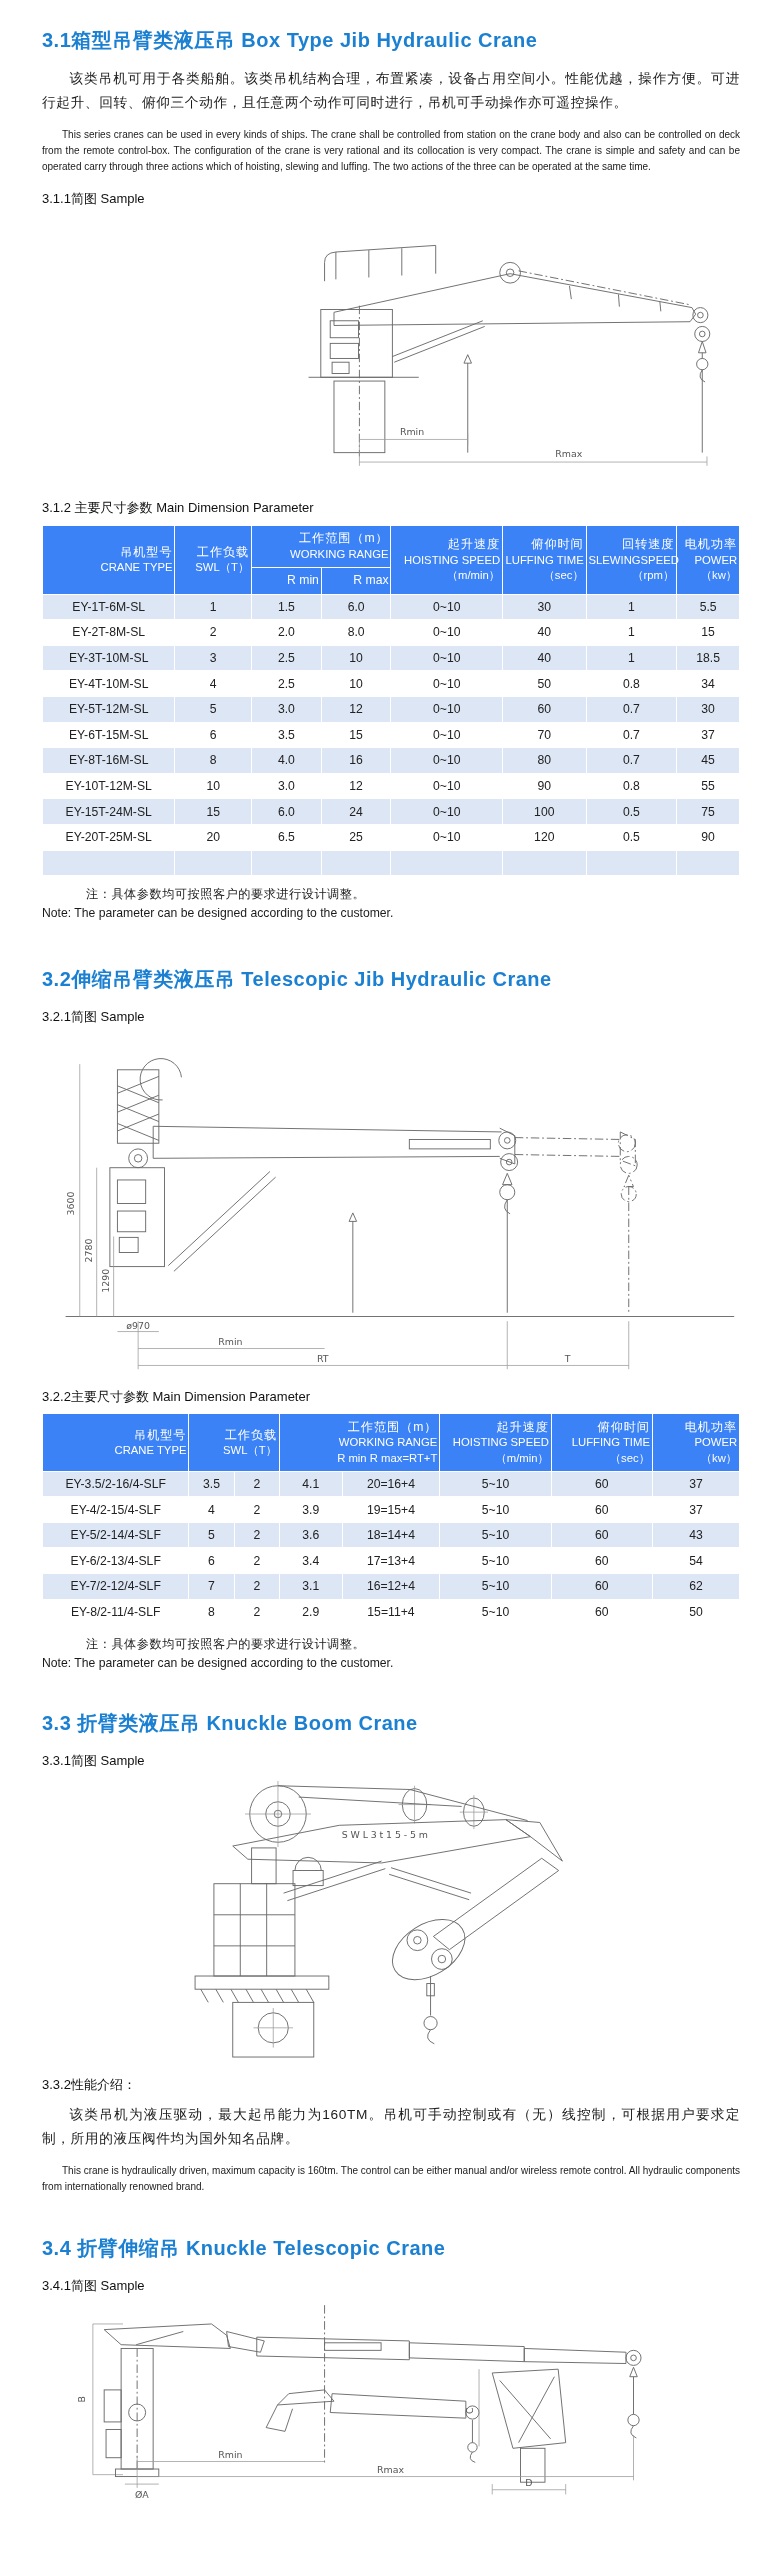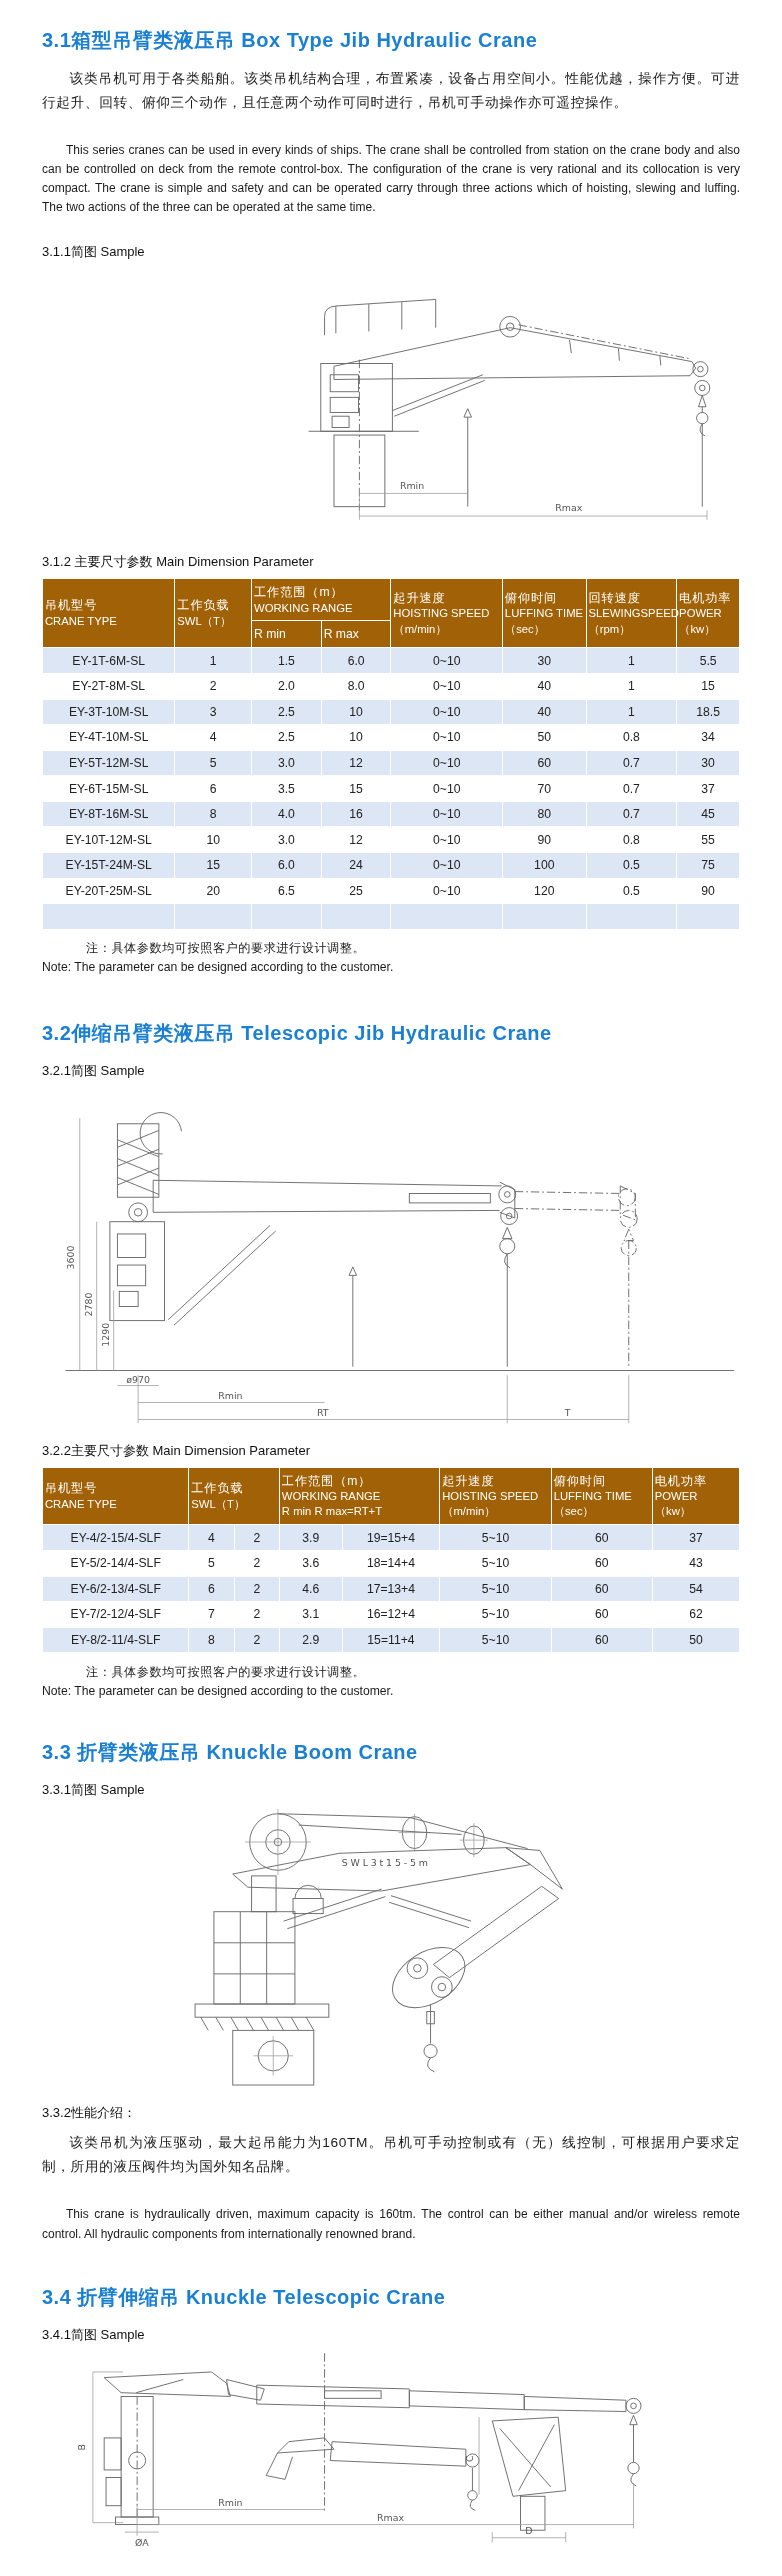--- a/index.html
+++ b/index.html
@@ -2,25 +2,25 @@
 <html style="font-size:15px"><head>
 <meta charset="utf-8">
 <style>
   html,body { margin:0; padding:0; background:#fff; }
   body { width:782px; font-family:"Liberation Sans","DejaVu Sans",sans-serif; color:#1b1b1b; }
   .page { padding:21px 42px 26px 42px; }
   h2.sec { color:#1b80d2; font-size:20px; font-weight:bold; margin:28px 0 13px 0; letter-spacing:0.5px; }
   h2.sec:first-child { margin-top:5.7px; }
   h3.sub { font-size:13px; font-weight:normal; color:#111; margin:15px 0 7.5px 0; }
   p.zh { font-size:13.7px; line-height:1.75; text-indent:2em; text-align:justify; margin:9.4px 0; letter-spacing:0.6px; }
-  p.en { font-size:12px; line-height:1.6; text-indent:2em; text-align:justify; margin:26px 0; }
+  p.en { font-size:10px; line-height:1.6; text-indent:2em; text-align:justify; margin:12px 0; }
   .note { font-size:12.2px; line-height:1.55; margin:9.4px 0 0 0; }
   .note .zh-n { letter-spacing:0.5px;margin-left:44px; }
   table { border-collapse:collapse; width:100%; font-size:12.2px; table-layout:fixed; margin-top:5.7px; }
-  th { background:#a16207; color:#fff; font-weight:normal; border:1.9px solid #fff; padding:4.7px 1.9px; text-align:left; vertical-align:middle; line-height:1.35; }
+  th { background:#3b82f6; color:#fff; font-weight:normal; border:1.9px solid #fff; padding:4.7px 1.9px; text-align:right; vertical-align:middle; line-height:1.35; }
   th .zh { display:block; font-size:12.2px; letter-spacing:0.9px; }
   th .en { display:block; font-size:11.3px; }
   td { text-align:center; padding:3.8px 1.9px; height:17px; border-left:1.9px solid #fff; border-right:1.9px solid #fff; border-top:1.9px solid #fff; border-bottom:1.9px solid #fff; color:#222; }
   tbody tr:nth-child(odd) td { background:#dde6f4; }
   tbody tr:nth-child(even) td { background:#ffffff; }
   .drawing { margin:5.7px 0 9.4px 0; }
   .drawing svg { display:block; }
   .d3wrap svg { margin:0 auto; }
   svg .ln { stroke:#6a6a6a; fill:none; stroke-width:1; }
   svg .dash { stroke-dasharray:9,3,2,3; }
@@ -346,20 +346,30 @@
             </th>
           <th>
               <span class="zh">电机功率</span>
               <span class="en">POWER</span>
               <span class="en">（kw）</span>
             </th>
         </tr>
       </thead>
       <tbody>
           <tr>
+            <td>EY-3.5/2-16/4-SLF</td>
+            <td>3.5</td>
+            <td>2</td>
+            <td>4.1</td>
+            <td>20=16+4</td>
+            <td>5~10</td>
+            <td>60</td>
+            <td>37</td>
+          </tr>
+          <tr>
             <td>EY-4/2-15/4-SLF</td>
             <td>4</td>
             <td>2</td>
             <td>3.9</td>
             <td>19=15+4</td>
             <td>5~10</td>
             <td>60</td>
             <td>37</td>
           </tr>
           <tr>
@@ -369,21 +379,21 @@
             <td>3.6</td>
             <td>18=14+4</td>
             <td>5~10</td>
             <td>60</td>
             <td>43</td>
           </tr>
           <tr>
             <td>EY-6/2-13/4-SLF</td>
             <td>6</td>
             <td>2</td>
-            <td>4.6</td>
+            <td>3.4</td>
             <td>17=13+4</td>
             <td>5~10</td>
             <td>60</td>
             <td>54</td>
           </tr>
           <tr>
             <td>EY-7/2-12/4-SLF</td>
             <td>7</td>
             <td>2</td>
             <td>3.1</td>

